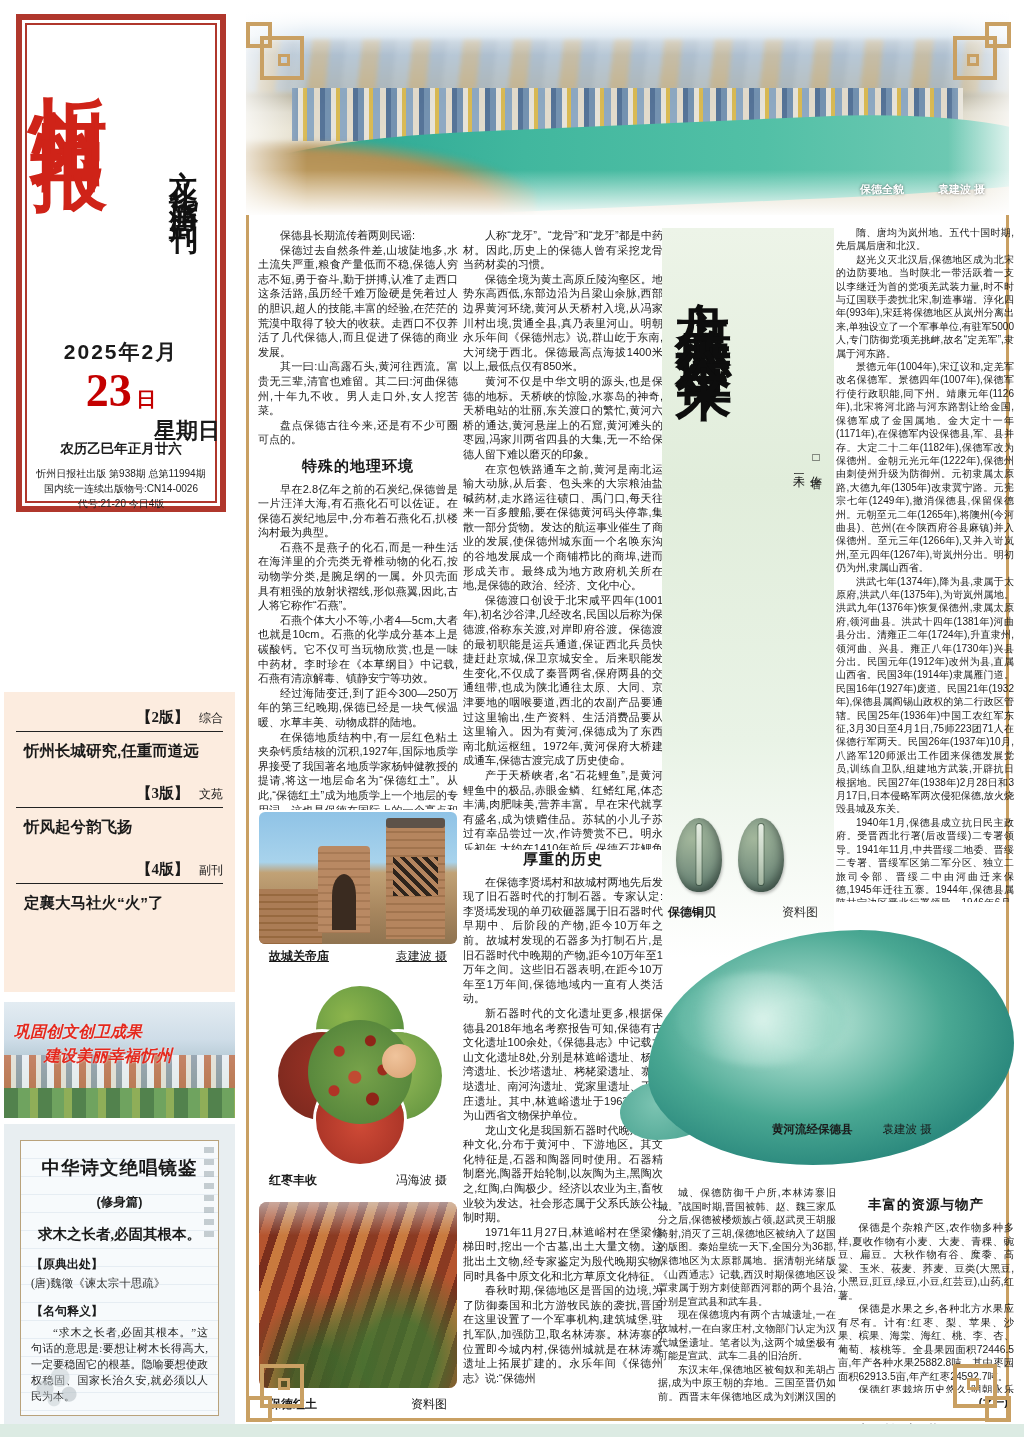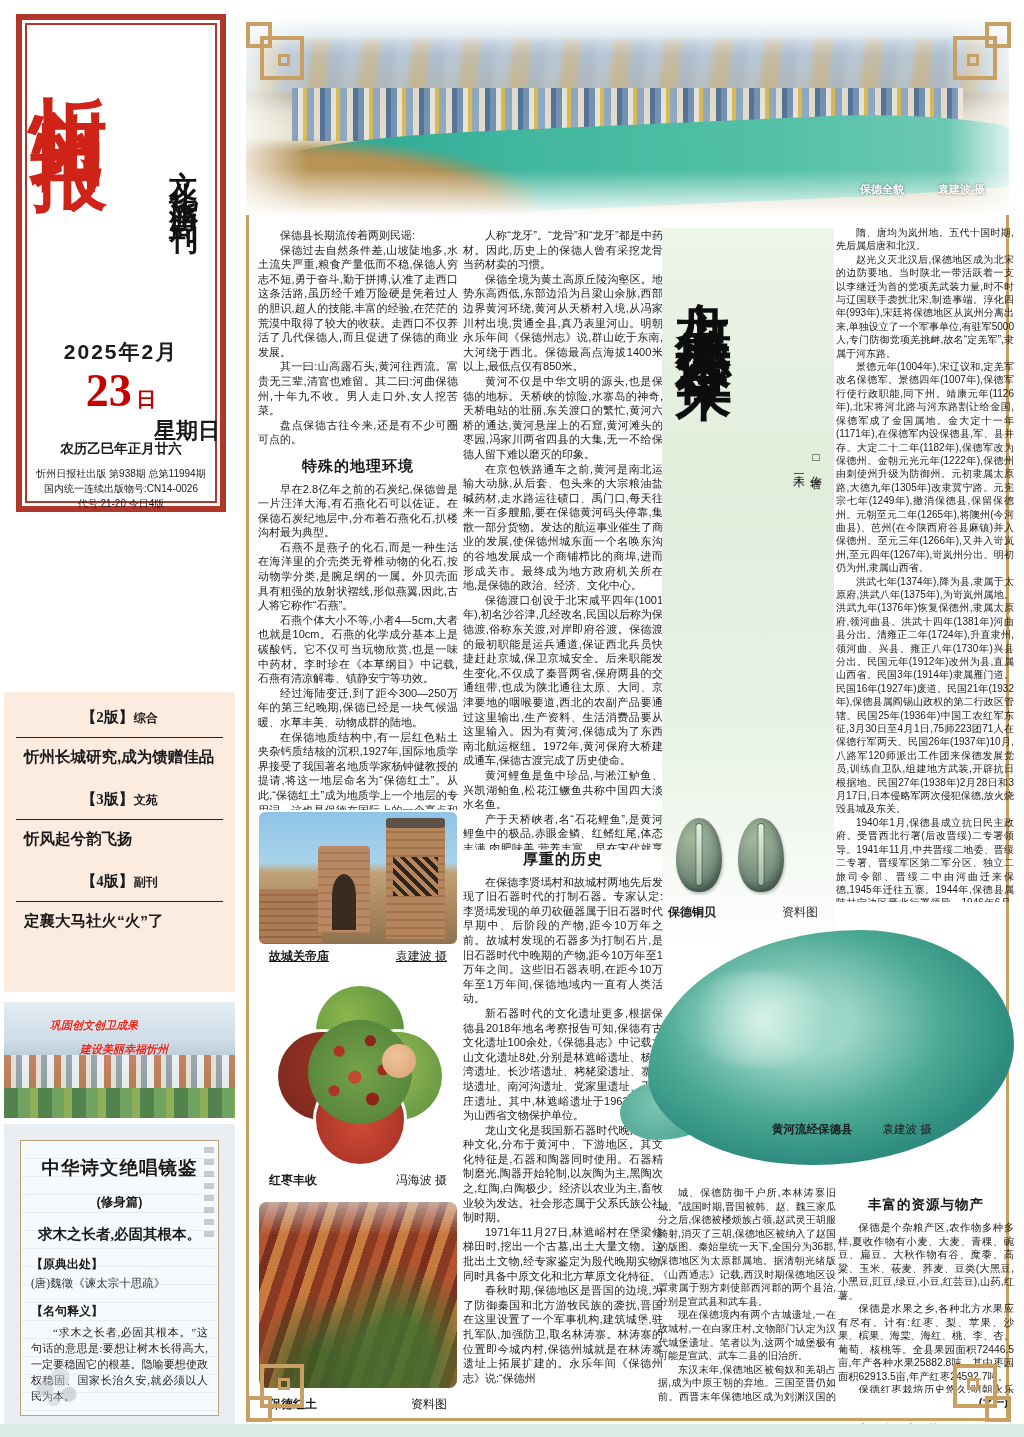--- a/index.html
+++ b/index.html
@@ -32,34 +32,34 @@
   .mast-month { font-size:21px; letter-spacing:2px; }
   .mast-dayrow { position:absolute; left:0; top:344px; width:100%; text-align:center; color:#c40000; }
   .mast-day { font-size:46px; font-weight:bold; font-family:"Liberation Serif", serif; }
   .mast-dayunit { font-size:20px; font-weight:bold; }
   .mast-weekday { position:absolute; left:0; top:396px; width:100%; text-align:right; font-size:22px; font-weight:bold; }
   .mast-lunar { position:absolute; left:0; top:420px; width:100%; text-align:center; font-size:13.5px; font-weight:bold; }
   .mast-pub { position:absolute; left:0; top:446px; width:100%; text-align:center; font-size:10px; line-height:15px; color:#222; }
 
   .index-box { left:4px; top:692px; width:231px; height:300px; background:#fcecdf; padding:16px 12px 10px; }
   .index-item { margin-bottom:22px; }
-  .index-head { display:flex; justify-content:center; align-items:baseline; border-bottom:1.5px solid #222; padding-bottom:10px; }
+  .index-head { display:flex; justify-content:flex-end; align-items:baseline; border-bottom:1.5px solid #222; padding-bottom:4px; }
   .index-pageno { font-size:15px; font-weight:bold; font-family:"Liberation Serif", serif; }
-  .index-section { font-size:12px; font-weight:bold; }
+  .index-section { font-size:12px; font-weight:normal;margin-left:10px; }
   .index-headline { font-size:15.5px; font-weight:bold; margin-top:9px; padding-left:8px; }
 
   .promo-photo { left:4px; top:1002px; width:231px; height:116px; overflow:hidden;
     background:linear-gradient(180deg,#e3ecf2 0%,#cfdde8 32%,#bccfda 46%,#9db8a4 58%,#6f9a68 74%,#4e7f4b 100%); }
   .promo-buildings { position:absolute; left:0; top:46%; width:100%; height:28%;
     background:repeating-linear-gradient(90deg, rgba(198,118,82,.85) 0 7px, rgba(232,228,218,.92) 7px 12px, rgba(148,160,172,.85) 12px 18px, rgba(238,242,246,.92) 18px 25px);
     filter:blur(.4px); }
   .promo-trees { position:absolute; left:0; bottom:0; width:100%; height:26%;
     background:repeating-linear-gradient(90deg,#52824d 0 14px,#6fa35f 14px 26px,#8fae58 26px 34px); filter:blur(.6px); }
-  .promo-slogan { position:absolute; left:10px; top:11px; width:215px; color:#e4281d;
-    font-size:11px; font-weight:bold; font-style:italic; line-height:24px; text-shadow:0 0 2px rgba(255,255,255,.8);margin-left:36px; }
+  .promo-slogan { position:absolute; left:10px; top:18px; width:215px; color:#e4281d;
+    font-size:16px; font-weight:bold; font-style:italic; line-height:24px; text-shadow:0 0 2px rgba(255,255,255,.8); }
   .promo-slogan .l2 { padding-left:30px; }
 
   .poem-section { left:4px; top:1124px; width:231px; height:308px; background:#e8eef1; }
   .poem-box { position:absolute; left:16px; top:16px; right:16px; bottom:16px;
     border:1px solid #b9a27b;
     background:repeating-linear-gradient(180deg,#f7fafc 0 17px,#e6edf3 17px 18px);
     padding:14px 10px 6px; }
   .poem-title { text-align:center; font-size:18.5px; font-weight:bold; font-family:Liberation Sans, sans-serif; letter-spacing:1px; }
   .poem-subtitle { text-align:center; font-size:12.5px; font-weight:bold; margin-top:14px; }
   .poem-quote { text-align:center; font-size:14.5px; font-weight:bold; font-family:"Liberation Serif", serif; margin-top:14px; }
@@ -221,21 +221,21 @@
       <div>代号:21-20  今日4版</div>
     </div>
   </div>
 
   <div class="abs index-box">
     <div class="index-item">
       <div class="index-head">
         <span class="index-pageno">【2版】</span>
         <span class="index-section">综合</span>
       </div>
-      <div class="index-headline">忻州长城研究,成为馈赠佳品</div>
+      <div class="index-headline">忻州长城研究,任重而道远</div>
     </div>
     <div class="index-item">
       <div class="index-head">
         <span class="index-pageno">【3版】</span>
         <span class="index-section">文苑</span>
       </div>
       <div class="index-headline">忻风起兮韵飞扬</div>
     </div>
     <div class="index-item">
       <div class="index-head">
@@ -324,21 +324,20 @@
       </div>
   </div>
 
   <div class="textcol col2a">
     <div>
         <p>人称“龙牙”。“龙骨”和“龙牙”都是中药材。因此,历史上的保德人曾有采挖龙骨当药材卖的习惯。</p>
         <p>保德全境为黄土高原丘陵沟壑区。地势东高西低,东部边沿为吕梁山余脉,西部边界黄河环绕,黄河从天桥村入境,从冯家川村出境,贯通全县,真乃表里河山。明朝永乐年间《保德州志》说,群山屹于东南,大河绕于西北。保德最高点海拔1400米以上,最低点仅有850米。</p>
         <p>黄河不仅是中华文明的源头,也是保德的地标。天桥峡的惊险,水寨岛的神奇,天桥电站的壮丽,东关渡口的繁忙,黄河六桥的通达,黄河悬崖上的石窟,黄河滩头的枣园,冯家川两省四县的大集,无一不给保德人留下难以磨灭的印象。</p>
         <p>在京包铁路通车之前,黄河是南北运输大动脉,从后套、包头来的大宗粮油盐碱药材,走水路运往碛口、禹门口,每天往来一百多艘船,要在保德黄河码头停靠,集散一部分货物。发达的航运事业催生了商业的发展,使保德州城东面一个名唤东沟的谷地发展成一个商铺栉比的商埠,进而形成关市。最终成为地方政府机关所在地,是保德的政治、经济、文化中心。</p>
         <p>保德渡口创设于北宋咸平四年(1001年),初名沙谷津,几经改名,民国以后称为保德渡,俗称东关渡,对岸即府谷渡。保德渡的最初职能是运兵通道,保证西北兵员快捷赶赴京城,保卫京城安全。后来职能发生变化,不仅成了秦晋两省,保府两县的交通纽带,也成为陕北通往太原、大同、京津要地的咽喉要道,西北的农副产品要通过这里输出,生产资料、生活消费品要从这里输入。因为有黄河,保德成为了东西南北航运枢纽。1972年,黄河保府大桥建成通车,保德古渡完成了历史使命。</p>
-        <p>黄河鲤鱼是鱼中珍品,与淞江鲈鱼、兴凯湖鲌鱼,松花江鳜鱼共称中国四大淡水名鱼。</p>
         <p>产于天桥峡者,名“石花鲤鱼”,是黄河鲤鱼中的极品,赤眼金鳞、红鳍红尾,体态丰满,肉肥味美,营养丰富。早在宋代就享有盛名,成为馈赠佳品。苏轼的小儿子苏过有幸品尝过一次,作诗赞赏不已。明永乐初年,大约在1410年前后,保德石花鲤鱼成为进贡皇上的贡品。</p>
       </div>
   </div>
 
   <div class="textcol col2b">
     <h3 class="section-heading" style="margin-top:2px;">厚重的历史</h3>
     <div>
         <p>在保德李贤墕村和故城村两地先后发现了旧石器时代的打制石器。专家认定:李贤墕发现的单刃砍砸器属于旧石器时代早期中、后阶段的产物,距今10万年之前。故城村发现的石器多为打制石片,是旧石器时代中晚期的产物,距今10万年至1万年之间。这些旧石器表明,在距今10万年至1万年间,保德地域内一直有人类活动。</p>
         <p>新石器时代的文化遗址更多,根据保德县2018年地名考察报告可知,保德有古文化遗址100余处,《保德县志》中记载龙山文化遗址8处,分别是林遮峪遗址、杨家湾遗址、长沙塔遗址、栲栳梁遗址、寨圪垯遗址、南河沟遗址、党家里遗址、王家庄遗址。其中,林遮峪遗址于1963年被列为山西省文物保护单位。</p>
         <p>龙山文化是我国新石器时代晚期的一种文化,分布于黄河中、下游地区。其文化特征是,石器和陶器同时使用。石器精制磨光,陶器开始轮制,以灰陶为主,黑陶次之,红陶,白陶极少。经济以农业为主,畜牧业较为发达。社会形态属于父系氏族公社制时期。</p>

